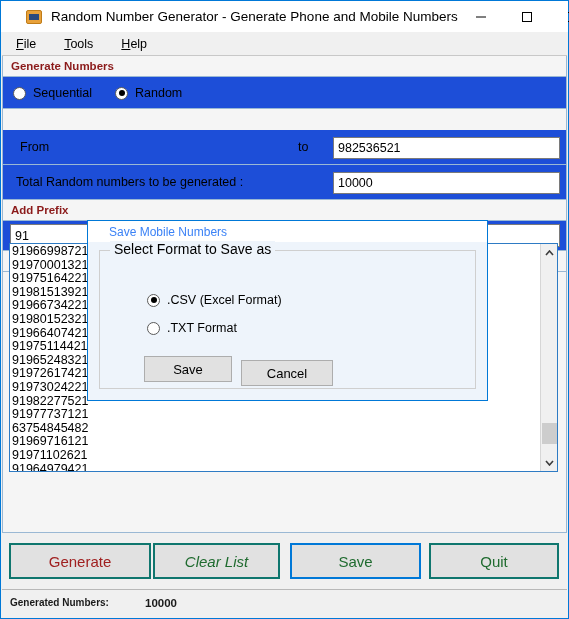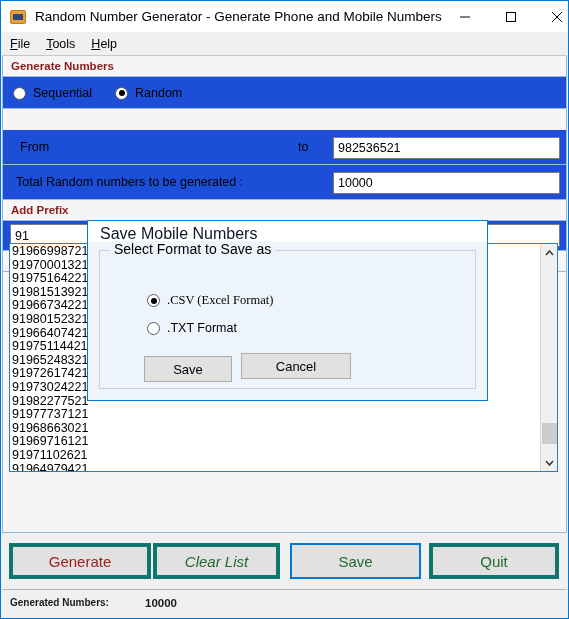--- a/index.html
+++ b/index.html
@@ -12,20 +12,21 @@
     position:relative;width:569px;height:619px;
     background:#f0f0f0;
     border:1px solid #0078d7;
     box-sizing:border-box;
   }
   
   .titlebar{
     position:absolute;left:0;top:0;width:567px;height:31px;
     background:#ffffff;display:flex;align-items:center;
     box-sizing:border-box;
+    padding-left:16px;
   }
   .app-icon{
     width:16px;height:14px;margin-left:9px;margin-right:9px;
     background:#e8a13a;border:1px solid #c07c18;border-radius:2px;
     position:relative;box-sizing:border-box;flex:0 0 auto;
   }
   .app-icon:before{
     content:"";position:absolute;left:2px;top:3px;right:2px;height:6px;
     background:#2b4a7d;
   }
@@ -35,21 +36,21 @@
   .wincontrols{display:flex;height:31px;flex:0 0 auto;}
   .wc{width:46px;height:31px;display:flex;align-items:center;justify-content:center;}
   .wc svg{display:block;}
   
   .menubar{
     position:absolute;left:1px;top:31px;width:565px;height:24px;
     background:#f0f0f0;border-bottom:1px solid #c8c8c8;
     display:flex;align-items:center;box-sizing:border-box;
   }
   .menu-item{
-    font-size:12.5px;color:#000;padding:3px 8px;cursor:default;
+    font-size:12.5px;color:#000;padding:3px 14px;cursor:default;
   }
   .menu-item u{text-decoration:underline;}
   
   .panel{
     position:absolute;left:1px;top:55px;width:565px;height:477px;
     background:#f5f5f5;border:1px solid #9ab8d4;border-top:none;
     box-sizing:border-box;
   }
   .sec-head{
     position:absolute;left:0;width:100%;height:21px;
@@ -102,21 +103,21 @@
   .sb-dn{bottom:0;}
   .sb-thumb{
     position:absolute;left:1px;width:15px;background:#cdcdcd;
     top:179px;height:21px;
   }
   
   .btnrow{position:absolute;left:1px;top:532px;width:565px;height:56px;
           background:#f0f0f0;box-sizing:border-box;}
   .btn{
     position:absolute;top:10px;height:36px;
-    background:#e1e1e1;border:4px solid #0f766e;box-sizing:border-box;
+    background:#e1e1e1;border:2px solid #0f766e;box-sizing:border-box;
     display:flex;align-items:center;justify-content:center;
     font-size:15px;
   }
   .btn.focus{border:2px solid #0078d7;}
   
   .statusbar{
     position:absolute;left:1px;top:588px;width:565px;height:29px;
     background:#f0f0f0;border-top:1px solid #b8b8b8;box-sizing:border-box;
   }
   .statusbar .s-lbl{position:absolute;left:8px;top:7px;font-size:10px;
@@ -126,21 +127,21 @@
   
   .dialog{
     position:absolute;left:86px;top:219px;width:401px;height:181px;
     background:#eef4fb;border:1px solid #0078d7;box-sizing:border-box;
     z-index:50;
   }
   .dlg-title{
     position:absolute;left:0;top:0;width:399px;height:21px;
     background:#ffffff;box-sizing:border-box;
   }
-  .dlg-title span{position:absolute;left:12px;top:4px;font-size:16px;color:#0f172a;}
+  .dlg-title span{position:absolute;left:21px;top:4px;font-size:12px;color:#3b82f6;}
   .groupbox{
     position:absolute;left:11px;top:29px;width:377px;height:139px;
     border:1px solid #cfcfcf;box-sizing:border-box;
   }
   .group-legend{
     position:absolute;left:10px;top:-10px;background:#eef4fb;
     padding:0 4px;font-size:14px;color:#000;white-space:nowrap;
   }
   .dlg-radio{position:absolute;display:flex;align-items:center;}
   .dlg-radio .radio-lbl{font-size:12.5px;}
@@ -235,21 +236,21 @@
         <div>91981513921</div>
         <div>91966734221</div>
         <div>91980152321</div>
         <div>91966407421</div>
         <div>91975114421</div>
         <div>91965248321</div>
         <div>91972617421</div>
         <div>91973024221</div>
         <div>91982277521</div>
         <div>91977737121</div>
-        <div>91968663021</div>
+        <div>63754845482</div>
         <div>91969716121</div>
         <div>91971102621</div>
         <div>91964979421</div>
       </div>
     <div class="sbar">
       <div class="sb-arrow sb-up">
         <svg width="9" height="6" viewBox="0 0 9 6">
             <polyline points="1,5 4.5,1 8,5" fill="none" stroke="#3c3c3c" stroke-width="1.6"></polyline>
           </svg>
       </div>
@@ -274,27 +275,27 @@
     <span class="s-val">10000</span>
   </div>
 
   <div class="dialog">
     <div class="dlg-title">
       <span>Save Mobile Numbers</span>
     </div>
     <div class="groupbox">
       <span class="group-legend">Select Format to Save as</span>
 
-      <div class="dlg-radio" style="left:47px;top:42px;font-family:Liberation Serif, serif;">
+      <div class="dlg-radio" style="left:47px;top:42px;">
         <span class="radio on"></span>
         <span class="radio-lbl">.CSV (Excel Format)</span>
       </div>
       <div class="dlg-radio" style="left:47px;top:70px;">
         <span class="radio"></span>
         <span class="radio-lbl">.TXT Format</span>
       </div>
 
       <div class="dlg-btn" style="left:44px;top:105px;width:88px;">Save</div>
-      <div class="dlg-btn" style="left:141px;top:102px;width:110px;">Cancel</div>
+      <div class="dlg-btn" style="left:141px;top:109px;width:92px;">Cancel</div>
     </div>
   </div>
 
 </div>
 
 </body></html>

